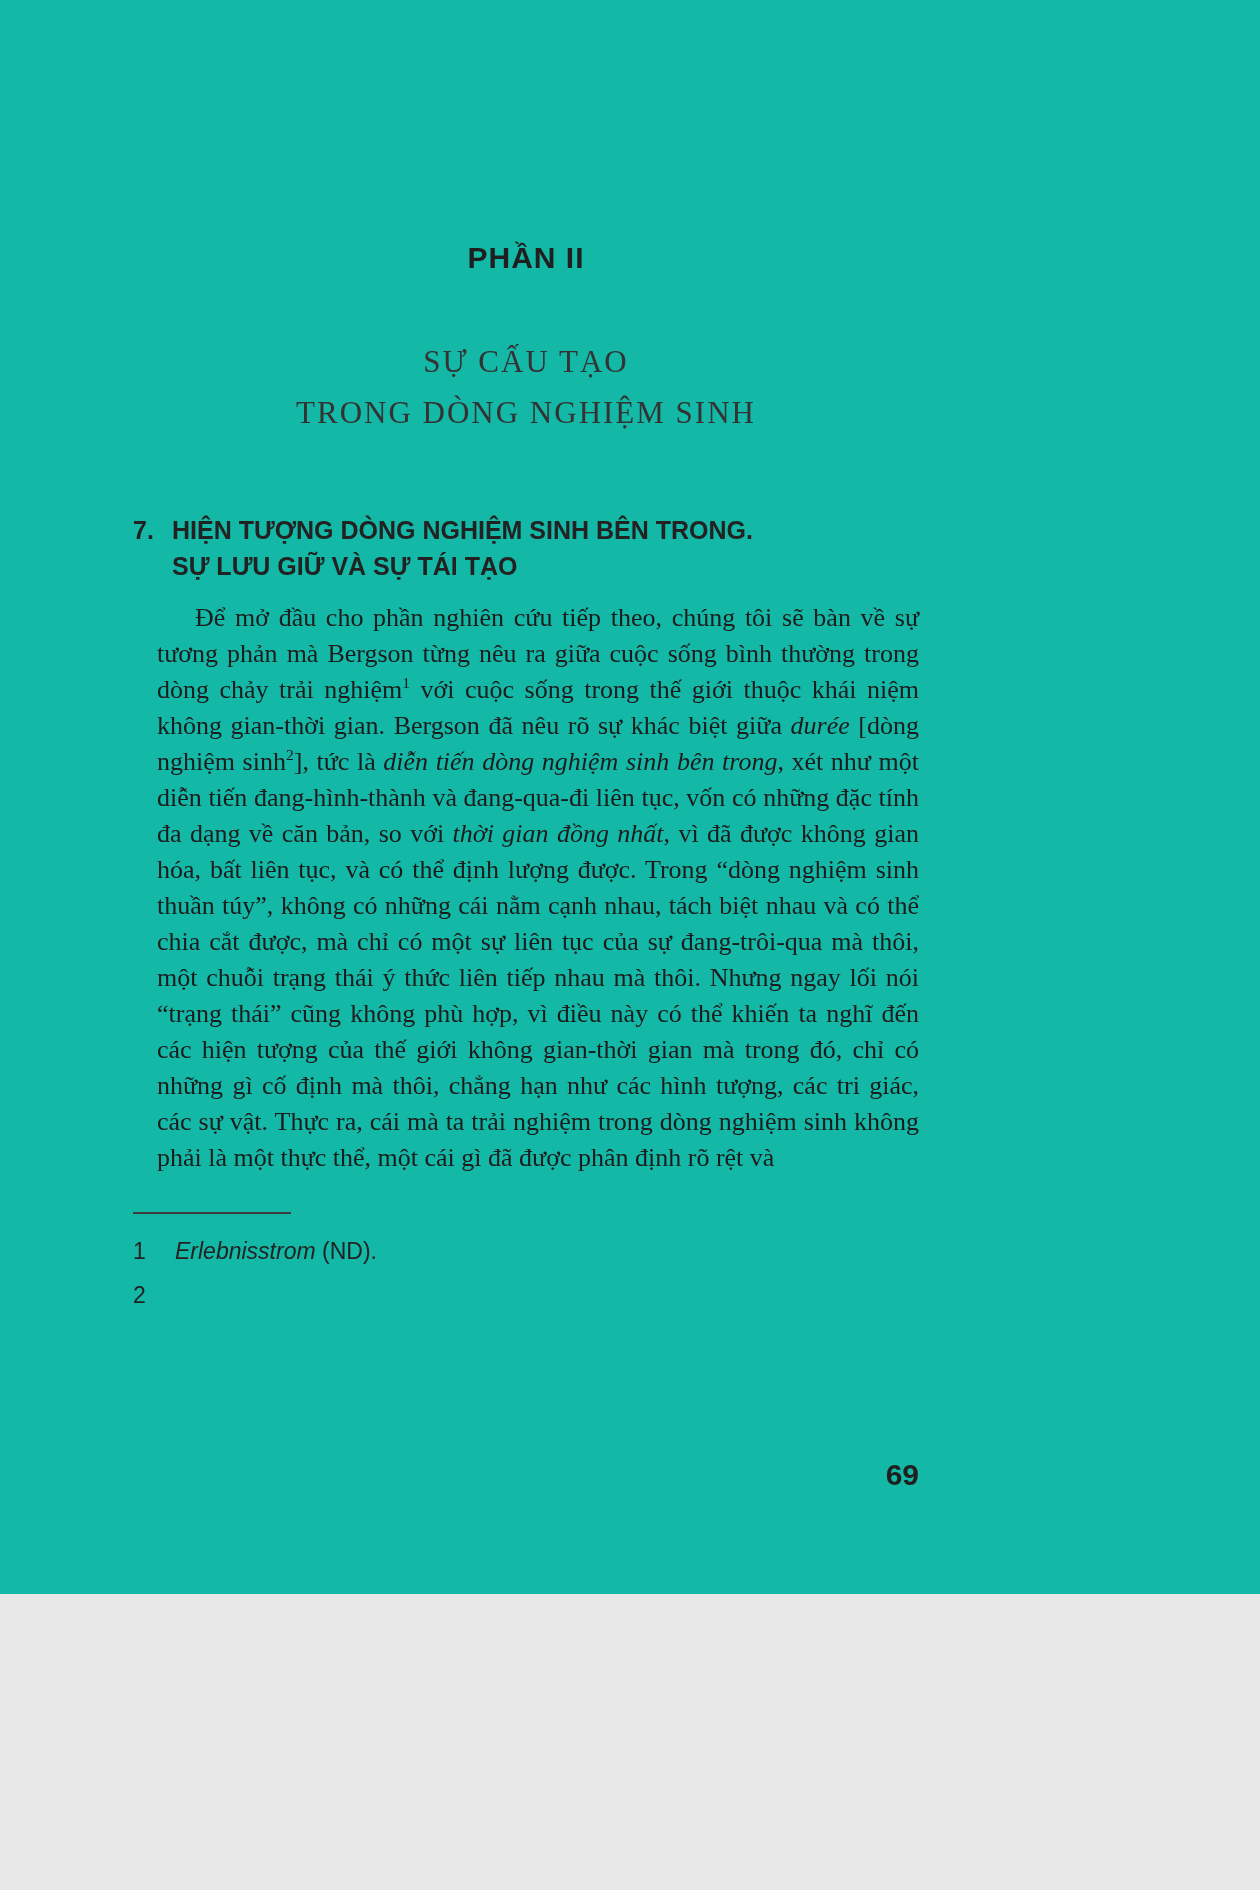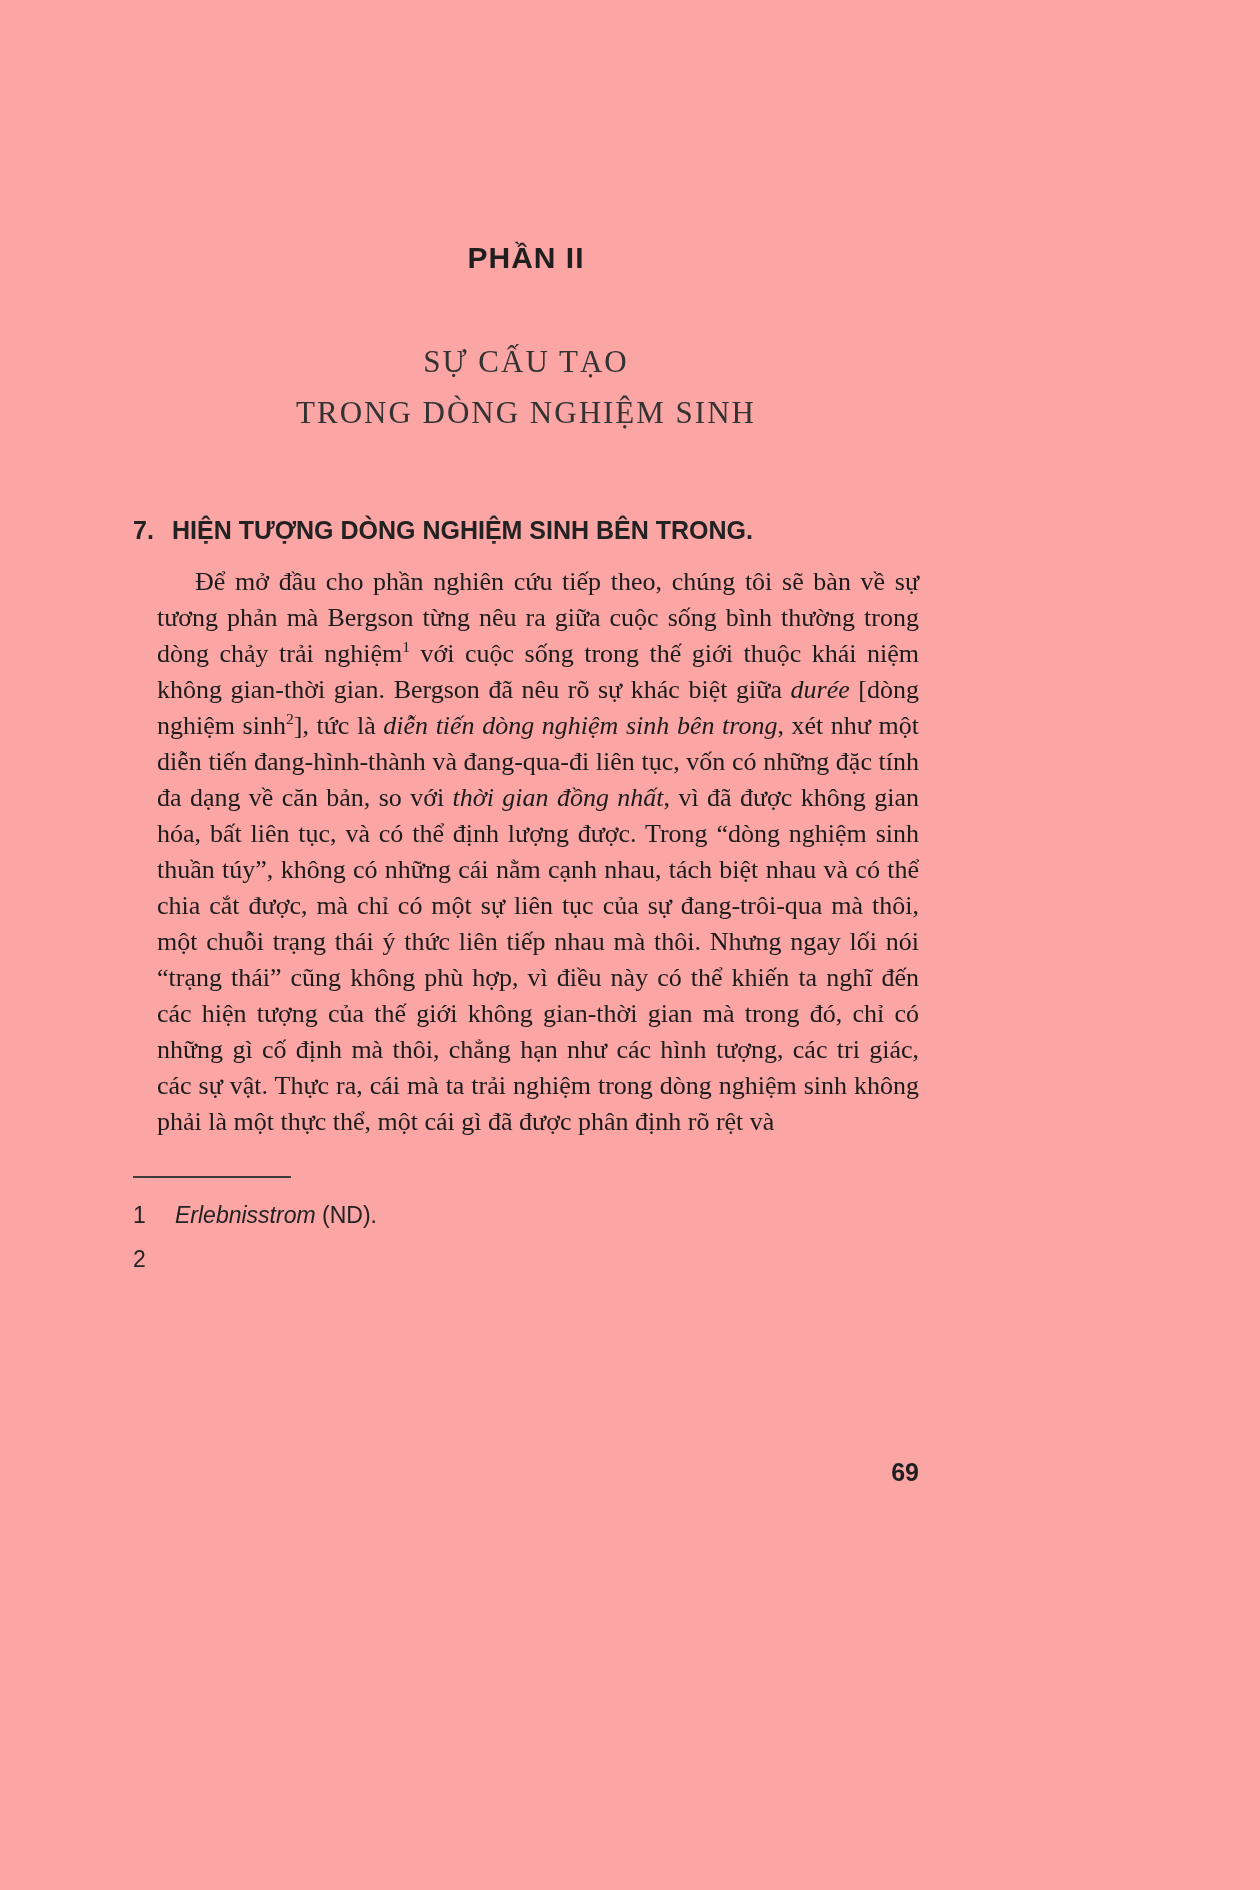--- a/index.html
+++ b/index.html
@@ -3,22 +3,22 @@
 <meta charset="utf-8">
 <style>
   html, body {
     margin: 0;
     padding: 0;
     background: #e8e8e8;
   }
   .page {
     position: relative;
     width: 1260px;
-    height: 1890px;
-    background: #fca5a5;
+    height: 1594px;
+    background: #14b8a6;
     overflow: hidden;
     color: #1c1c1c;
   }
   .column {
     position: absolute;
     left: 133px;
     top: 0;
     width: 786px;
   }
   .part-label {
@@ -94,41 +94,42 @@
   .footnote-num {
     flex: 0 0 42px;
     width: 42px;
   }
   .page-number {
     position: absolute;
     top: 1458px;
     right: 0;
     font-family: "Liberation Sans", sans-serif;
     font-weight: 700;
-    font-size: 25px;
+    font-size: 30px;
     color: #1f1f1f;
   }
 </style>
 </head>
 <body>
 
 <div class="page">
   <div class="column">
 
     <div class="part-label">PHẦN II</div>
 
     <div class="chapter-title">
       <div>SỰ CẤU TẠO</div>
       <div>TRONG DÒNG NGHIỆM SINH</div>
     </div>
 
     <div class="section-heading">
       <span class="section-number">7.</span>
       <span>
         <div>HIỆN TƯỢNG DÒNG NGHIỆM SINH BÊN TRONG.</div>
+        <div>SỰ LƯU GIỮ VÀ SỰ TÁI TẠO</div>
       </span>
     </div>
 
     <p class="body-paragraph"><span>Để mở đầu cho phần nghiên cứu tiếp theo, chúng tôi sẽ bàn về sự tương phản mà Bergson từng nêu ra giữa cuộc sống bình thường trong dòng chảy trải nghiệm</span><sup>1</sup><span> với cuộc sống trong thế giới thuộc khái niệm không gian-thời gian. Bergson đã nêu rõ sự khác biệt giữa </span><em>durée</em><span> [dòng nghiệm sinh</span><sup>2</sup><span>], tức là </span><em>diễn tiến dòng nghiệm sinh bên trong</em><span>, xét như một diễn tiến đang-hình-thành và đang-qua-đi liên tục, vốn có những đặc tính đa dạng về căn bản, so với </span><em>thời gian đồng nhất</em><span>, vì đã được không gian hóa, bất liên tục, và có thể định lượng được. Trong “dòng nghiệm sinh thuần túy”, không có những cái nằm cạnh nhau, tách biệt nhau và có thể chia cắt được, mà chỉ có một sự liên tục của sự đang-trôi-qua mà thôi, một chuỗi trạng thái ý thức liên tiếp nhau mà thôi. Nhưng ngay lối nói “trạng thái” cũng không phù hợp, vì điều này có thể khiến ta nghĩ đến các hiện tượng của thế giới không gian-thời gian mà trong đó, chỉ có những gì cố định mà thôi, chẳng hạn như các hình tượng, các tri giác, các sự vật. Thực ra, cái mà ta trải nghiệm trong dòng nghiệm sinh không phải là một thực thể, một cái gì đã được phân định rõ rệt và</span></p>
 
     <hr class="footnote-rule">
 
     <div class="footnotes">
       <div class="footnote">
         <span class="footnote-num">1</span>

